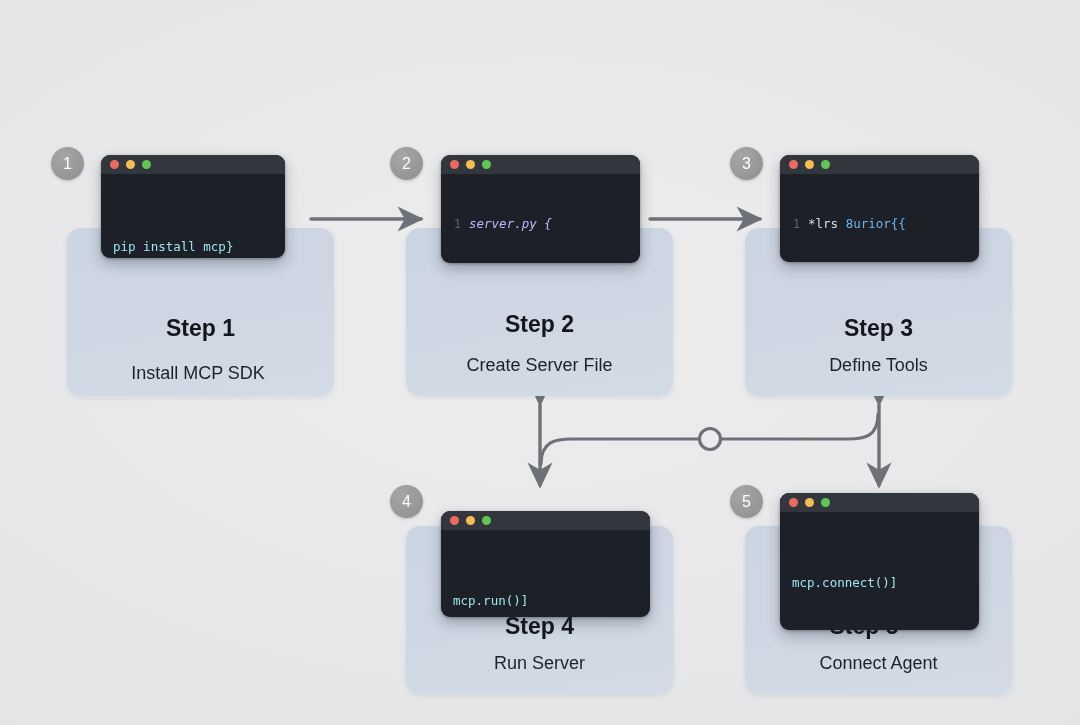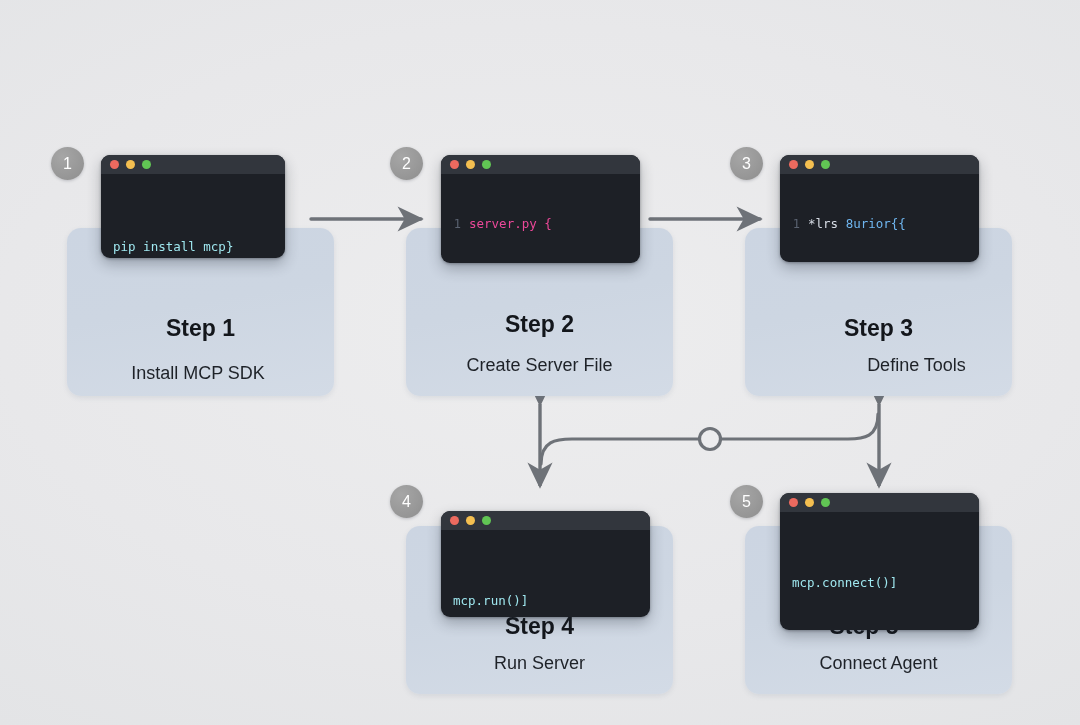--- a/index.html
+++ b/index.html
@@ -100,21 +100,21 @@
     height: 17px;
   }
   .ln {
     width: 20px;
     min-width: 20px;
     text-align: right;
     padding-right: 8px;
     color: #5a6270;
     font-size: 12px;
   }
-  .ctext { color: #ec4899; }
+  .ctext { color: #c4b5fd; font-style: italic; }
   .plain-line {
     padding-left: 12px;
     color: #9fe7ef;
   }
   .tok-wh { color: #d7dce5; }
   .tok-bl { color: #6fb6f0; }
 
   
   .badge {
     position: absolute;
@@ -217,21 +217,21 @@
       
       
       
       
     </div>
   </div>
   <div class="badge" style="left:390px; top:147px;">2</div>
 
   <div class="card" style="left:745px; top:228px; width:267px; height:168px;"></div>
   <div class="card-title" style="left:745px; top:315px; width:267px;">Step 3</div>
-  <div class="card-sub" style="left:745px; top:355px; width:267px;margin-left:38px;">Define Tools</div>
+  <div class="card-sub" style="left:745px; top:355px; width:267px;">Define Tools</div>
 
   <div class="win" style="left:780px; top:155px; width:199px; height:107px;">
     <div class="win-bar">
       <span class="dot r"></span>
       <span class="dot y"></span>
       <span class="dot g"></span>
     </div>
     <div class="win-body" style="padding-top:7px;">
       <div class="code-line">
         <span class="ln">1</span>

